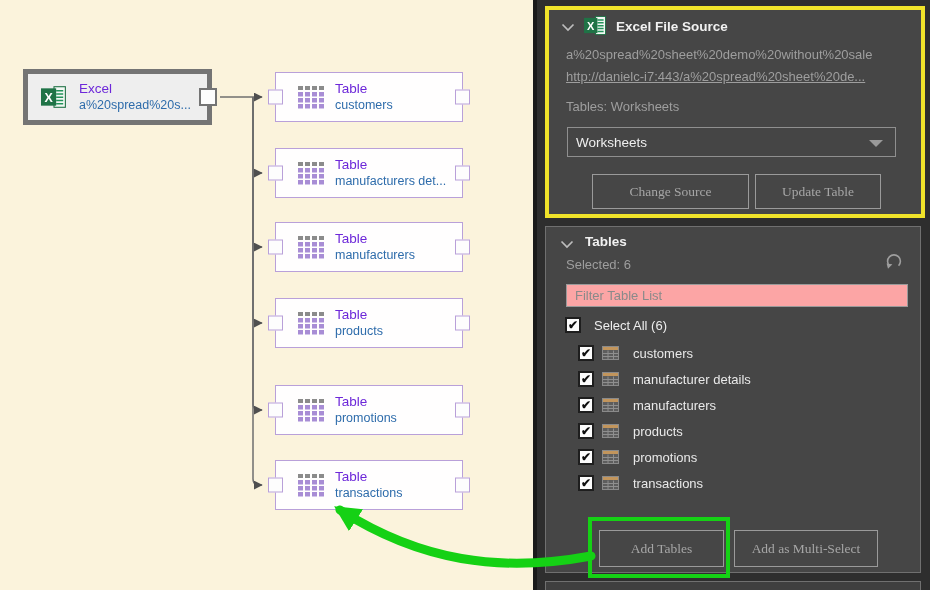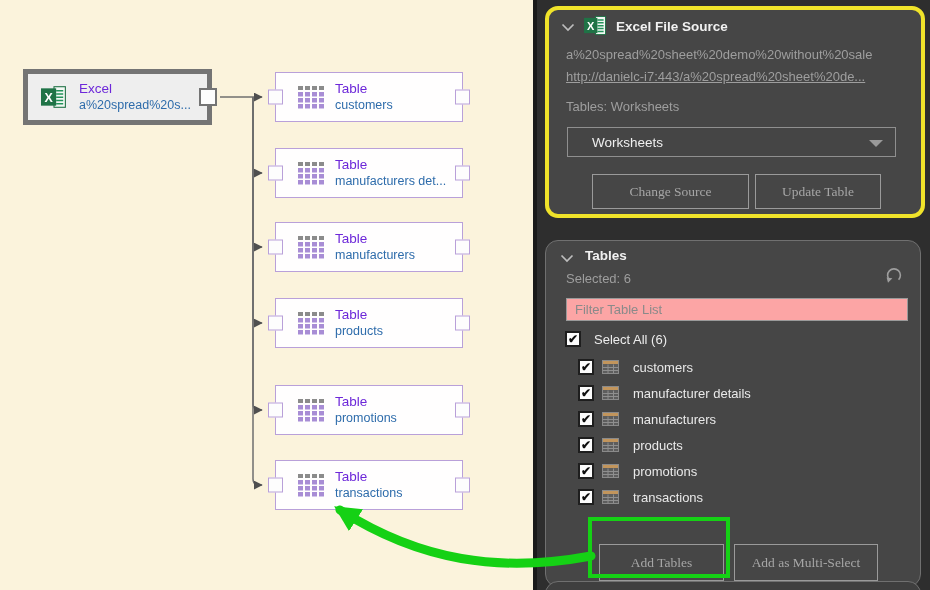--- a/index.html
+++ b/index.html
@@ -20,33 +20,33 @@
   .nsub{font-size:12.5px;color:#2e6cab;line-height:1.2;white-space:nowrap;}
   .port{position:absolute;width:13px;height:13px;background:#fdfdfd;border:1.5px solid #b9a0d9;
       top:50%;transform:translateY(-50%);z-index:3;}
   .port.left{left:-8px;} .port.right{right:-8px;}
   .eport{position:absolute;width:14px;height:14px;background:#fdfdfd;border:2px solid #747474;
       top:50%;right:-10px;transform:translateY(-50%);z-index:3;}
 
   
   .panel{position:absolute;left:533px;top:0;width:397px;height:590px;box-sizing:border-box;
       background:#2e2e2e;border-left:4px solid #1a1a1a;}
-  .box{position:absolute;box-sizing:border-box;background:#464646;border-radius:13px;}
+  .box{position:absolute;box-sizing:border-box;background:#464646;}
   .src-box{left:8px;top:6px;width:380px;height:212px;border:4px solid #f0e32a;}
-  .tbl-box{left:8px;top:226px;width:376px;height:347px;border:1px solid #707070;margin-top:14px;}
+  .tbl-box{left:8px;top:226px;width:376px;height:347px;border:1px solid #707070;}
   .bot-box{left:8px;top:581px;width:376px;height:30px;border:1px solid #707070;background:#3f3f3f;}
 
   .sec-title{position:absolute;font-size:13.5px;font-weight:bold;color:#f1f1f1;}
   .gray-txt{position:absolute;font-size:13px;color:#9e9e9e;white-space:nowrap;}
   .clip{overflow:hidden;}
   .link-txt{text-decoration:underline;cursor:pointer;}
 
   .dropdown{position:absolute;left:18px;top:117px;width:329px;height:30px;box-sizing:border-box;
       border:1px solid #8f8f8f;background:#454545;display:flex;align-items:center;cursor:pointer;}
-  .dropdown .dval{margin-left:24px;font-size:13.5px;color:#efefef;text-align:right;}
+  .dropdown .dval{margin-left:8px;font-size:13.5px;color:#efefef;text-align:right;}
   .caret{position:absolute;right:12px;top:12px;width:0;height:0;
       border-left:7px solid transparent;border-right:7px solid transparent;border-top:7px solid #9a9a9a;}
 
   .pbtn{position:absolute;box-sizing:border-box;background:transparent;border:1px solid #9a9a9a;
       color:#a6a6a6;font-size:13.5px;font-family:Liberation Serif, serif;cursor:pointer;}
 
   .filter-input{position:absolute;left:20px;top:57px;width:342px;height:23px;box-sizing:border-box;
       border:1px solid #9a9a9a;background:#fca5a5;font-size:13px;color:#333;padding:0 8px;
       font-family:"Liberation Sans",sans-serif;}
   .filter-input::placeholder{color:#8a8a8a;opacity:1;}

